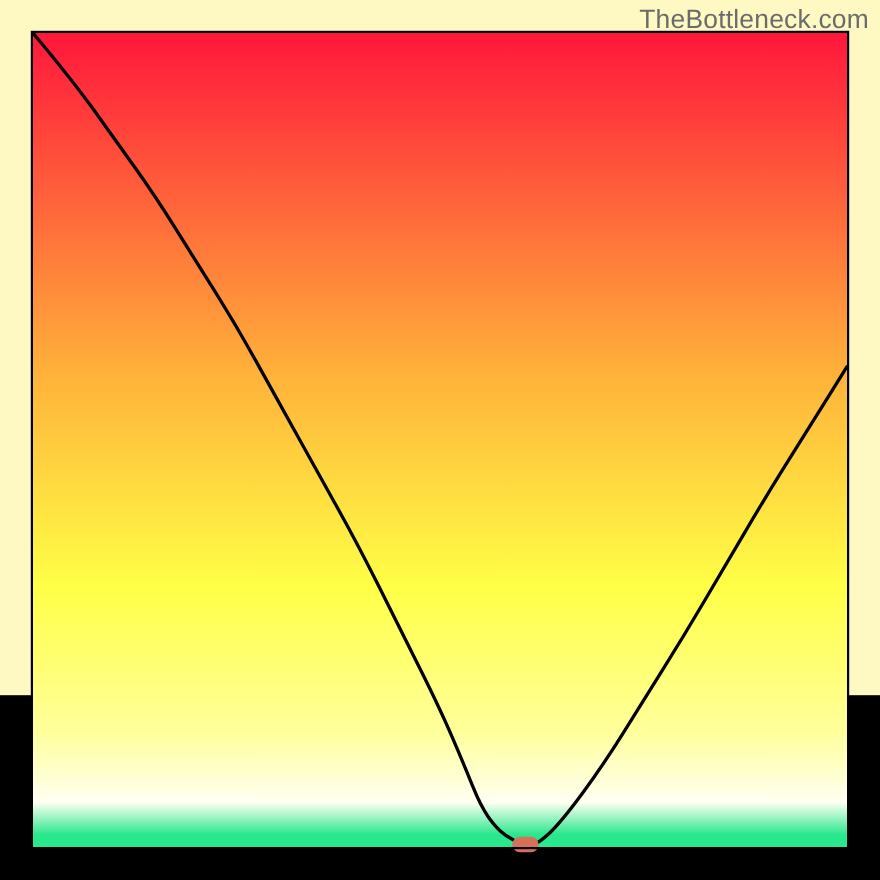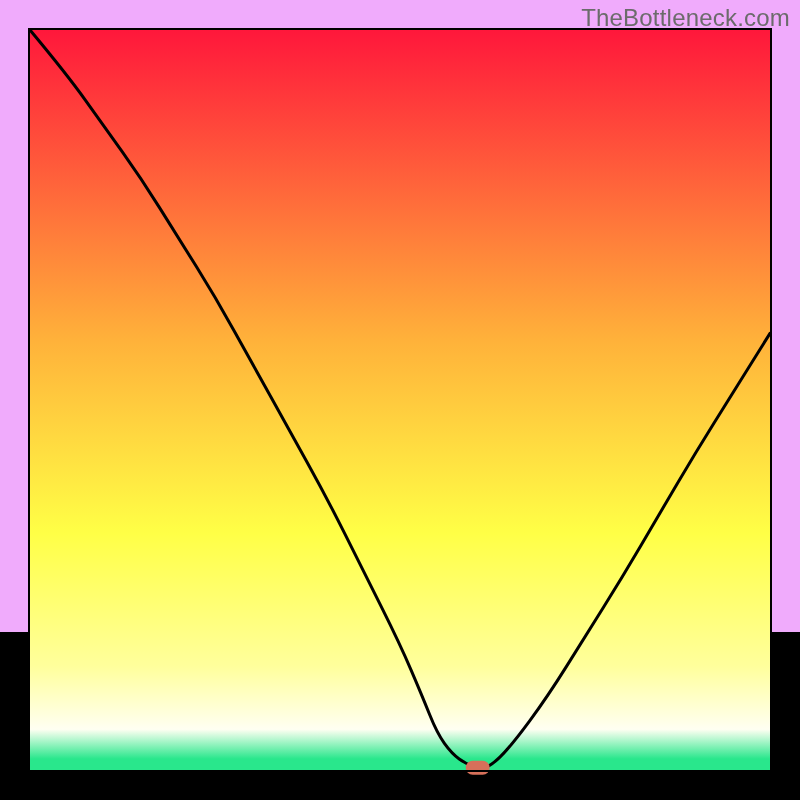--- a/index.html
+++ b/index.html
@@ -8,21 +8,21 @@
     width: 800px;
     height: 800px;
     background: #000;
     overflow: hidden;
     font-family: Arial, Helvetica, sans-serif;
   }
   .frame {
     position: relative;
     width: 800px;
     height: 632px;
-    background: #f0abfc;
+    background: #fef9c3;
     text-decoration: underline;
   }
   .watermark {
     position: absolute;
     top: 4px;
     right: 10px;
     color: #6b6b6b;
     font-size: 24px;
     font-weight: 500;
     letter-spacing: 0.2px;

